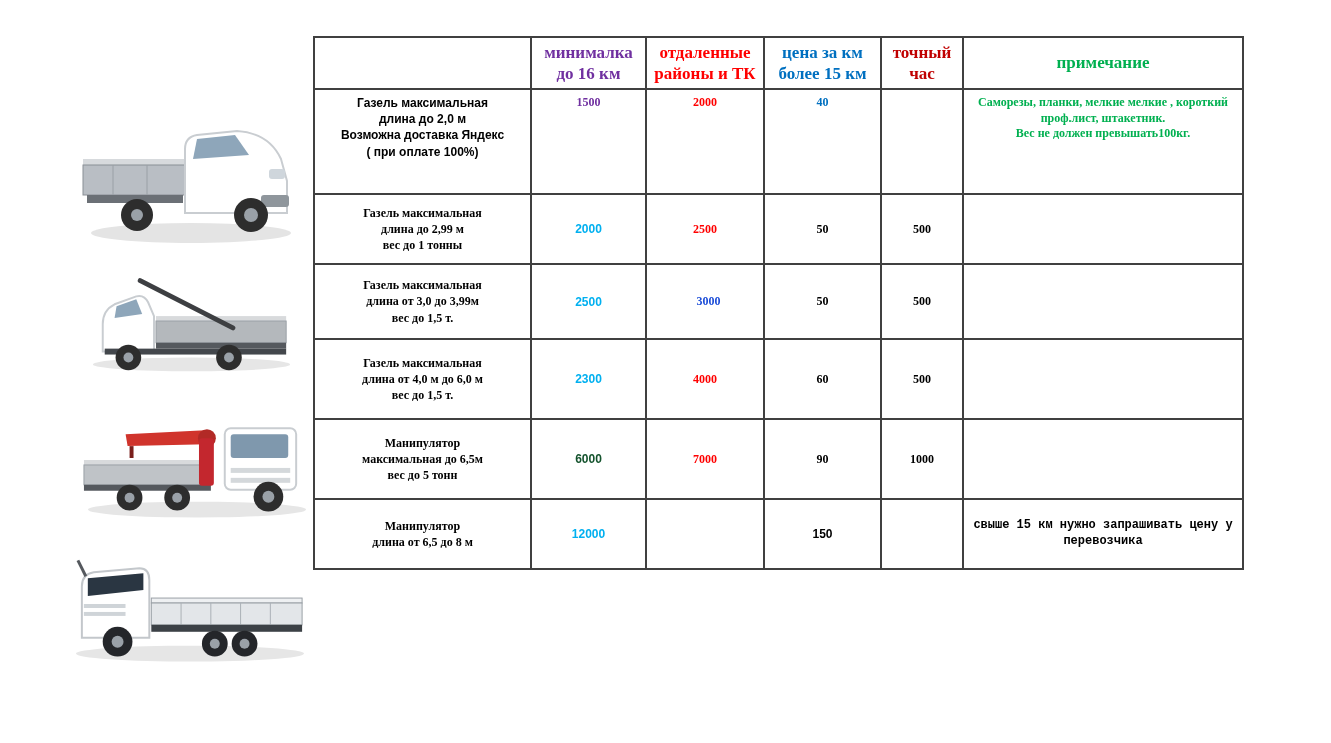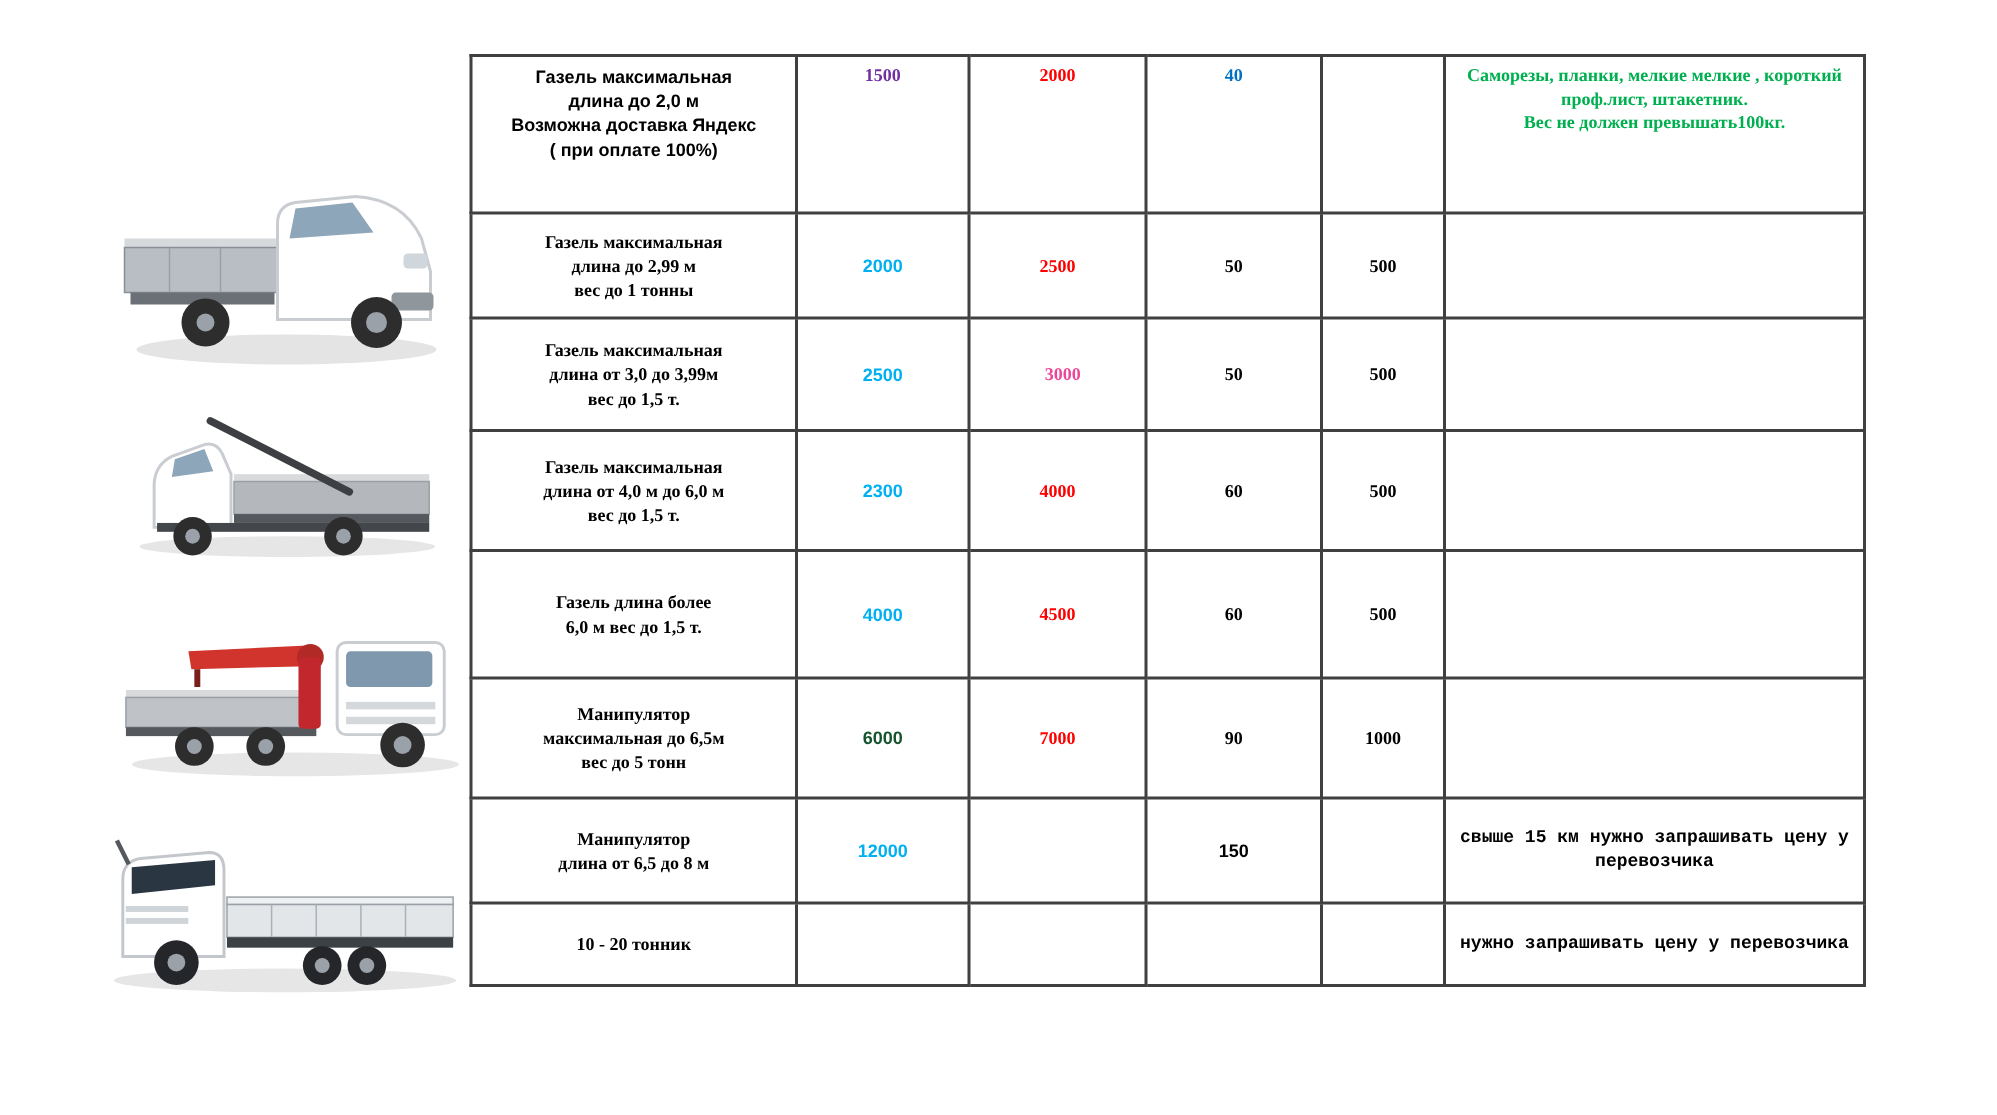--- a/index.html
+++ b/index.html
@@ -100,20 +100,28 @@
   <table class="price">
     <colgroup>
       <col style="width:217px">
         <col style="width:115px">
         <col style="width:118px">
       <col style="width:117px">
         <col style="width:82px">
         <col style="width:280px">
     </colgroup>
     <tbody>
+        <tr style="height:52px">
+      <th></th>
+      <th style="color: rgb(112, 48, 160);">минималка до 16 км</th>
+      <th style="color: rgb(255, 0, 0);">отдаленные районы и ТК</th>
+      <th style="color: rgb(0, 112, 192);">цена за км более 15 км</th>
+      <th style="color: rgb(192, 0, 0);">точный час</th>
+      <th style="color: rgb(0, 176, 80);">примечание</th>
+    </tr>
 
     <tr style="height:105px" class="top-row">
       <td class="name-cell sans">Газель максимальная
 длина до 2,0 м
 Возможна доставка Яндекс
 ( при оплате 100%)</td>
       <td style="color: rgb(112, 48, 160);">1500</td>
       <td style="color: rgb(255, 0, 0);">2000</td>
       <td style="color: rgb(0, 112, 192);">40</td>
       <td></td>
@@ -130,46 +138,37 @@
       <td style="color: rgb(0, 0, 0);">50</td>
       <td style="color: rgb(0, 0, 0);">500</td>
       <td class="note-cell"></td>
     </tr>
 
     <tr style="height:75px">
       <td class="name-cell">Газель максимальная
 длина от 3,0 до 3,99м
 вес до 1,5 т.</td>
       <td class="sans" style="color: rgb(0, 176, 240);">2500</td>
-      <td style="color: #ec4899; padding-left: 11px;">3000</td>
+      <td style="color: #1d4ed8; padding-left: 11px;">3000</td>
       <td style="color: rgb(0, 0, 0);">50</td>
       <td style="color: rgb(0, 0, 0);">500</td>
       <td class="note-cell"></td>
     </tr>
 
     <tr style="height:80px">
       <td class="name-cell">Газель максимальная
 длина от 4,0 м до 6,0 м
 вес до 1,5 т.</td>
       <td class="sans" style="color: rgb(0, 176, 240);">2300</td>
       <td style="color: rgb(255, 0, 0);">4000</td>
       <td style="color: rgb(0, 0, 0);">60</td>
       <td style="color: rgb(0, 0, 0);">500</td>
       <td class="note-cell"></td>
     </tr>
 
-    <tr style="height:85px">
-      <td class="name-cell">Газель длина более
-6,0 м  вес до 1,5 т.</td>
-      <td class="sans" style="color: rgb(0, 176, 240);">4000</td>
-      <td style="color: rgb(255, 0, 0);">4500</td>
-      <td style="color: rgb(0, 0, 0);">60</td>
-      <td style="color: rgb(0, 0, 0);">500</td>
-      <td class="note-cell"></td>
-    </tr>
 
     <tr style="height:80px">
       <td class="name-cell">Манипулятор
 максимальная до 6,5м
 вес до 5 тонн</td>
       <td class="sans" style="color: #14532d;">6000</td>
       <td style="color: rgb(255, 0, 0);">7000</td>
       <td style="color: rgb(0, 0, 0); border-radius: 11px;">90</td>
       <td style="color: rgb(0, 0, 0); margin-top: 11px;">1000</td>
       <td class="note-cell"></td>
@@ -178,24 +177,16 @@
     <tr style="height:70px">
       <td class="name-cell">Манипулятор
 длина от 6,5 до 8 м</td>
       <td class="sans" style="color: rgb(0, 176, 240);">12000</td>
       <td></td>
       <td class="sans" style="color: rgb(0, 0, 0); margin-top: 36px;">150</td>
       <td></td>
       <td class="note-cell regular" style="color: rgb(0, 0, 0);">свыше 15 км нужно запрашивать цену у перевозчика</td>
     </tr>
 
-    <tr style="height:55px">
-      <td class="name-cell">10 - 20 тонник</td>
-      <td></td>
-      <td></td>
-      <td></td>
-      <td></td>
-      <td class="note-cell regular" style="color: rgb(0, 0, 0);">нужно запрашивать цену у перевозчика</td>
-    </tr>
   </tbody>
     </table>
 
 </div>
 
 </body></html>

